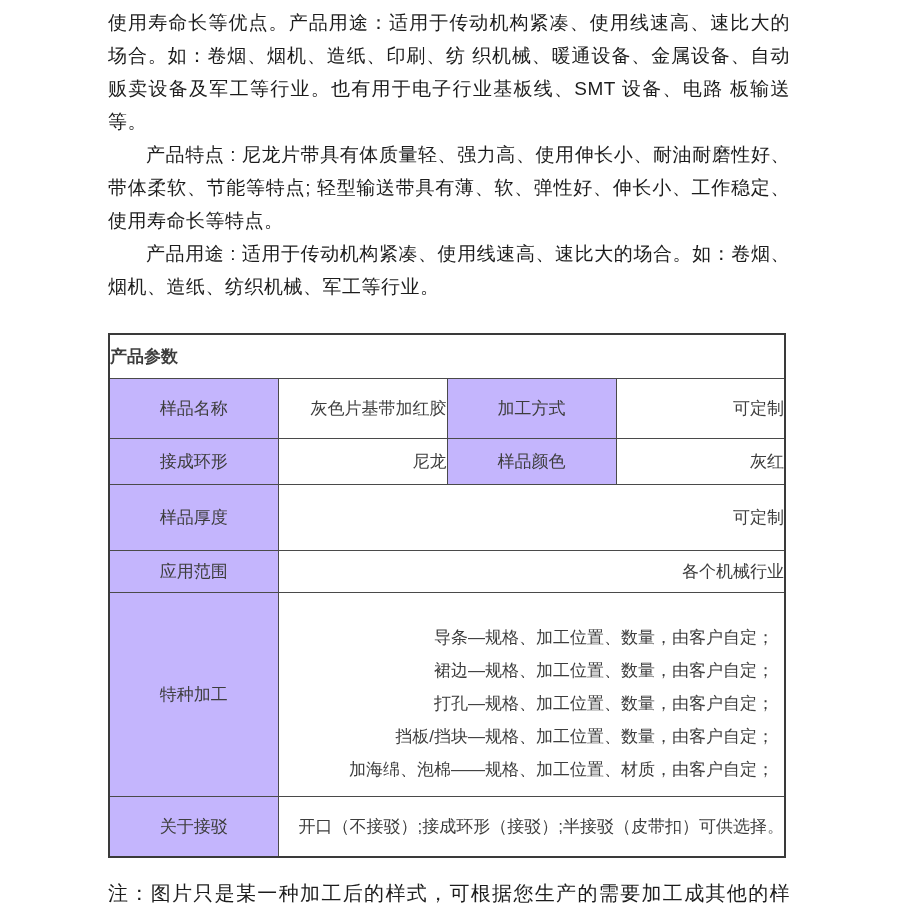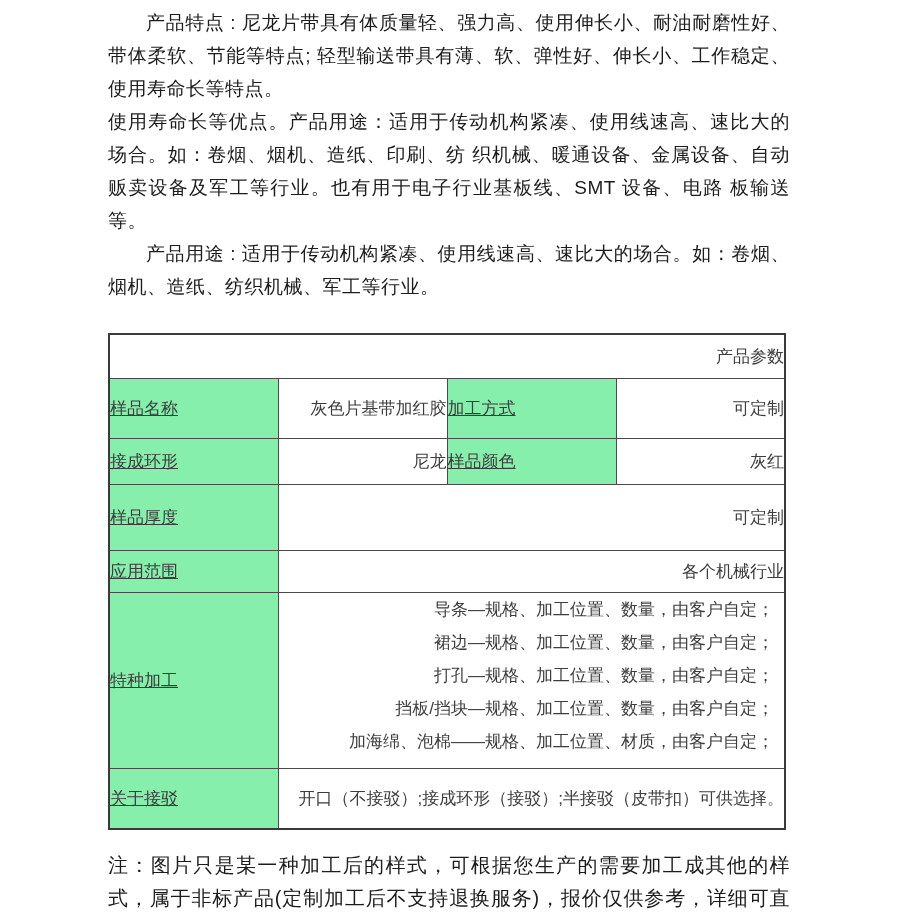--- a/index.html
+++ b/index.html
@@ -34,62 +34,62 @@
     border: 2px solid #3a3a3a;
   }
   table.params td {
     border: 1px solid #4a4a4a;
     color: #3d3d3d;
     font-size: 17px;
     vertical-align: middle;
   }
   td.tbl-title {
     height: 44px;
-    text-align: right;
+    text-align: left;
     font-size: 22px;
-    font-weight: normal;
+    font-weight: bold;
     color: #333333;
     background: #ffffff;
   }
   td.label {
-    background: #86efac;
+    background: #c4b5fd;
+    text-align: center;
     width: 112px;
-    text-decoration: underline;
   }
   td.label.c3 { width: 110px; }
   td.value {
     background: #ffffff;
     padding-left: 17px;
     text-align: right;
   }
   tr.r1 td { height: 60px; }
   tr.r2 td { height: 46px; }
   tr.r3 td { height: 66px; }
   tr.r4 td { height: 42px; }
   tr.r5 td { height: 164px; }
   tr.r6 td { height: 61px; }
-  td.multiline { padding: 0 10px 10px 17px; }
+  td.multiline { padding: 28px 10px 10px 17px; }
   td.multiline .line { line-height: 33px; }
 
   .note {
     margin-top: 19px;
     font-size: 20px;
     line-height: 33px;
     color: #1c1c1c;
     text-align: justify;
     letter-spacing: 0.5px;
   }
 </style>
 </head>
 <body>
 
 <div class="content">
 
+  <p class="para">使用寿命长等优点。产品用途：适用于传动机构紧凑、使用线速高、速比大的场合。如：卷烟、烟机、造纸、印刷、纺 织机械、暖通设备、金属设备、自动贩卖设备及军工等行业。也有用于电子行业基板线、SMT 设备、电路 板输送等。</p>
   <p class="para indent">产品特点 : 尼龙片带具有体质量轻、强力高、使用伸长小、耐油耐磨性好、带体柔软、节能等特点; 轻型输送带具有薄、软、弹性好、伸长小、工作稳定、使用寿命长等特点。</p>
-  <p class="para">使用寿命长等优点。产品用途：适用于传动机构紧凑、使用线速高、速比大的场合。如：卷烟、烟机、造纸、印刷、纺 织机械、暖通设备、金属设备、自动贩卖设备及军工等行业。也有用于电子行业基板线、SMT 设备、电路 板输送等。</p>
   <p class="para indent">产品用途 : 适用于传动机构紧凑、使用线速高、速比大的场合。如：卷烟、烟机、造纸、纺织机械、军工等行业。</p>
 
   <table class="params">
     <tbody>
         <tr>
       <td class="tbl-title" colspan="4">产品参数</td>
     </tr>
     <tr class="r1">
       <td class="label">样品名称</td>
       <td class="value">灰色片基带加红胶</td>

